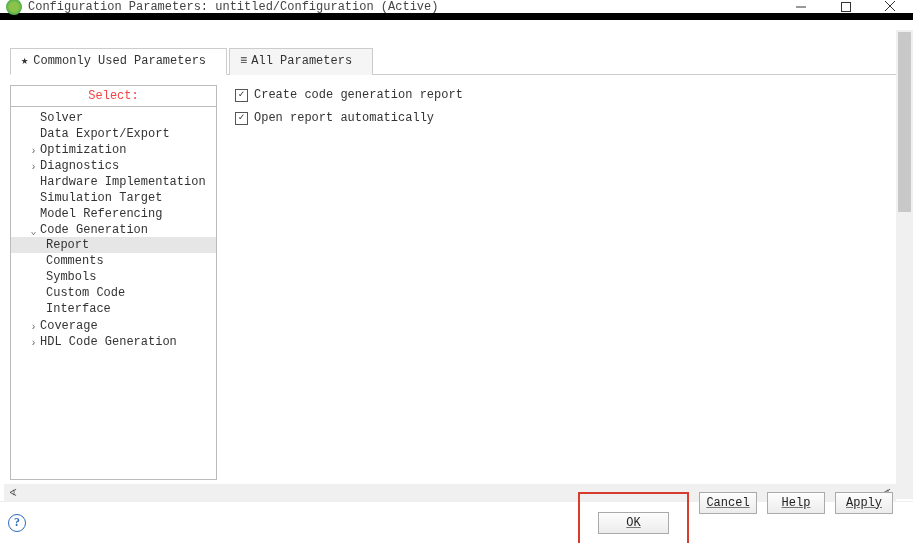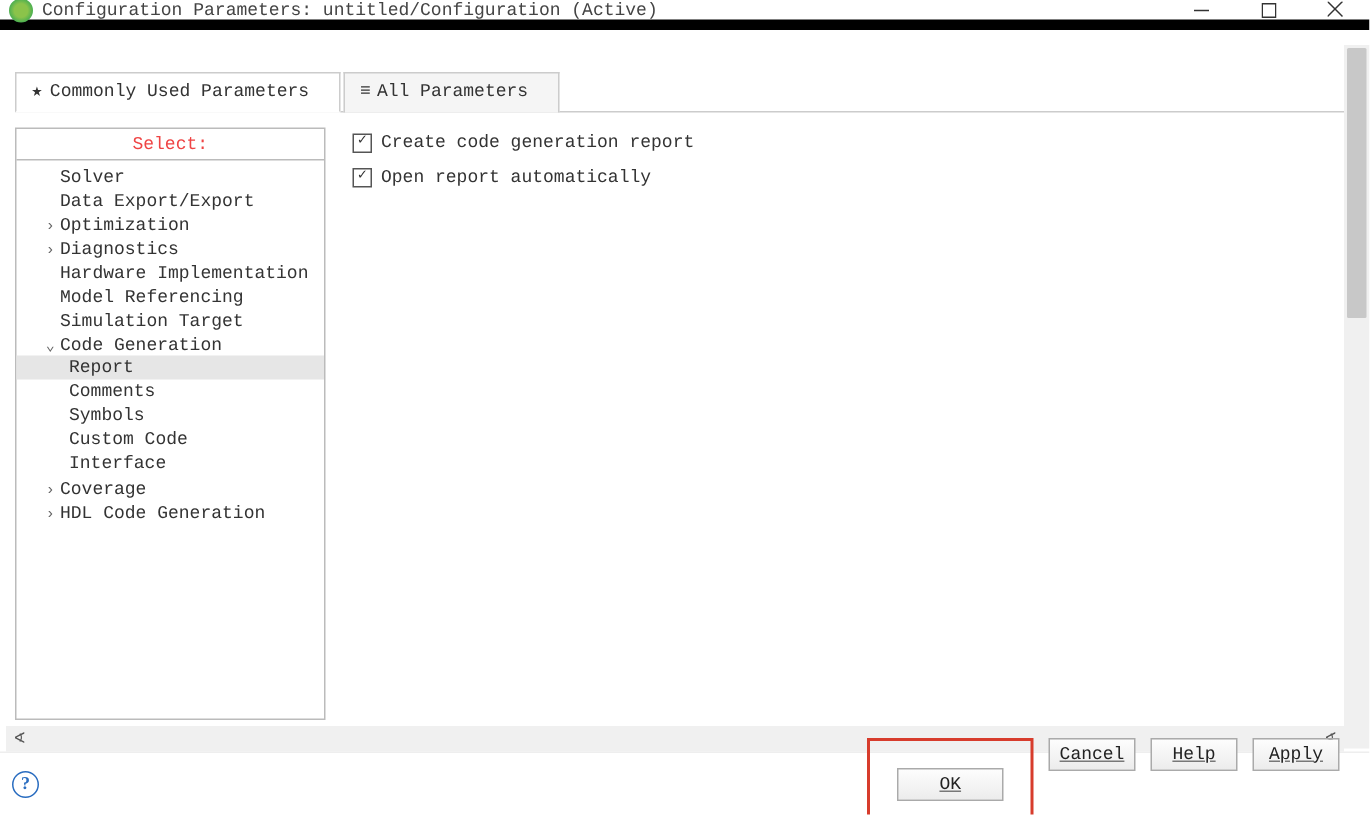--- a/index.html
+++ b/index.html
@@ -268,25 +268,25 @@
             <div class="tree-row indent1">
               <span class="arrow">›</span>
               <span class="lbl">Diagnostics</span>
             </div>
             <div class="tree-row indent1">
               <span class="arrow"></span>
               <span class="lbl">Hardware Implementation</span>
             </div>
             <div class="tree-row indent1">
               <span class="arrow"></span>
+              <span class="lbl">Simulation Target</span>
+            </div>
+            <div class="tree-row indent1">
+              <span class="arrow"></span>
               <span class="lbl">Model Referencing</span>
-            </div>
-            <div class="tree-row indent1">
-              <span class="arrow"></span>
-              <span class="lbl">Simulation Target</span>
             </div>
             <div class="tree-row indent1">
               <span class="arrow">⌄</span>
               <span class="lbl">Code Generation</span>
             </div>
             <div class="tree-row indent2 selected">
               <span class="lbl">Report</span>
             </div>
             <div class="tree-row indent2">
               <span class="lbl">Comments</span>

